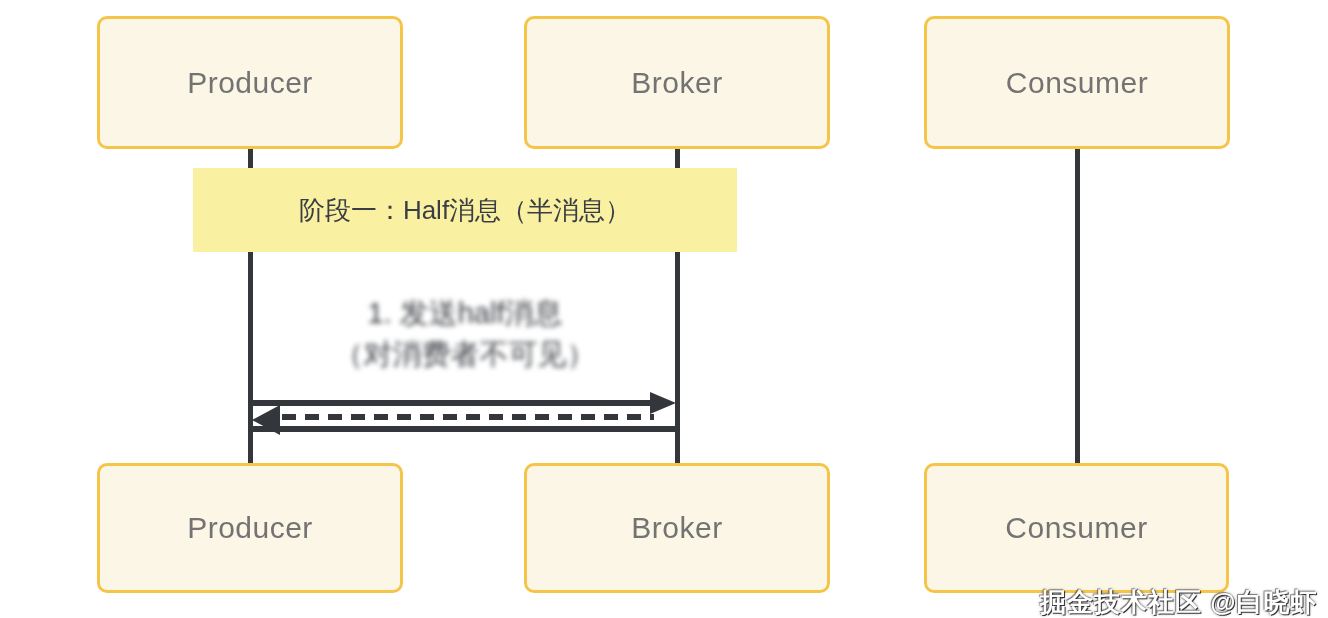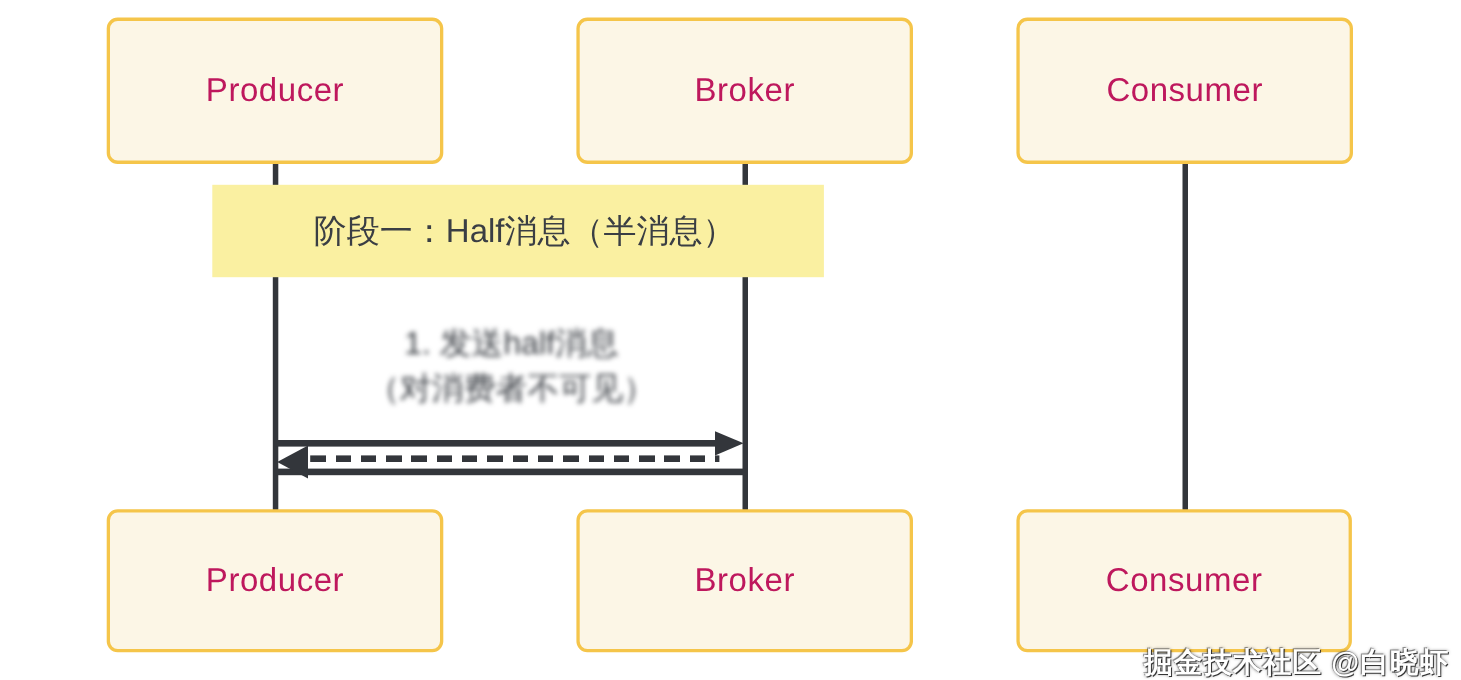--- a/index.html
+++ b/index.html
@@ -22,21 +22,21 @@
     width: 306px;
     height: 133px;
     box-sizing: border-box;
     background: #FCF6E6;
     border: 3px solid #F5C54A;
     border-radius: 10px;
     display: flex;
     align-items: center;
     justify-content: center;
     font-size: 30px;
-    color: #be185d;
+    color: #737373;
     letter-spacing: 0.5px;
     z-index: 3;
   }
   .box-producer-top { left: 97px;  top: 16px; }
   .box-broker-top   { left: 524px; top: 16px; }
   .box-consumer-top { left: 924px; top: 16px; }
   .box-producer-bottom { left: 97px;  top: 463px; height: 130px; }
   .box-broker-bottom   { left: 524px; top: 463px; height: 130px; }
   .box-consumer-bottom { left: 924px; top: 463px; height: 130px; width: 305px; }
 
@@ -57,24 +57,23 @@
   .phase-label {
     position: absolute;
     left: 193px;
     top: 168px;
     width: 544px;
     height: 84px;
     background: #FAF0A1;
     display: flex;
     align-items: center;
     justify-content: center;
-    font-size: 30px;
+    font-size: 26px;
     color: #3A3E44;
     z-index: 2;
-    padding-left: 12px;
   }
 
   
   .annotation {
     position: absolute;
     left: 270px;
     top: 293px;
     width: 390px;
     text-align: center;
     font-size: 29px;

